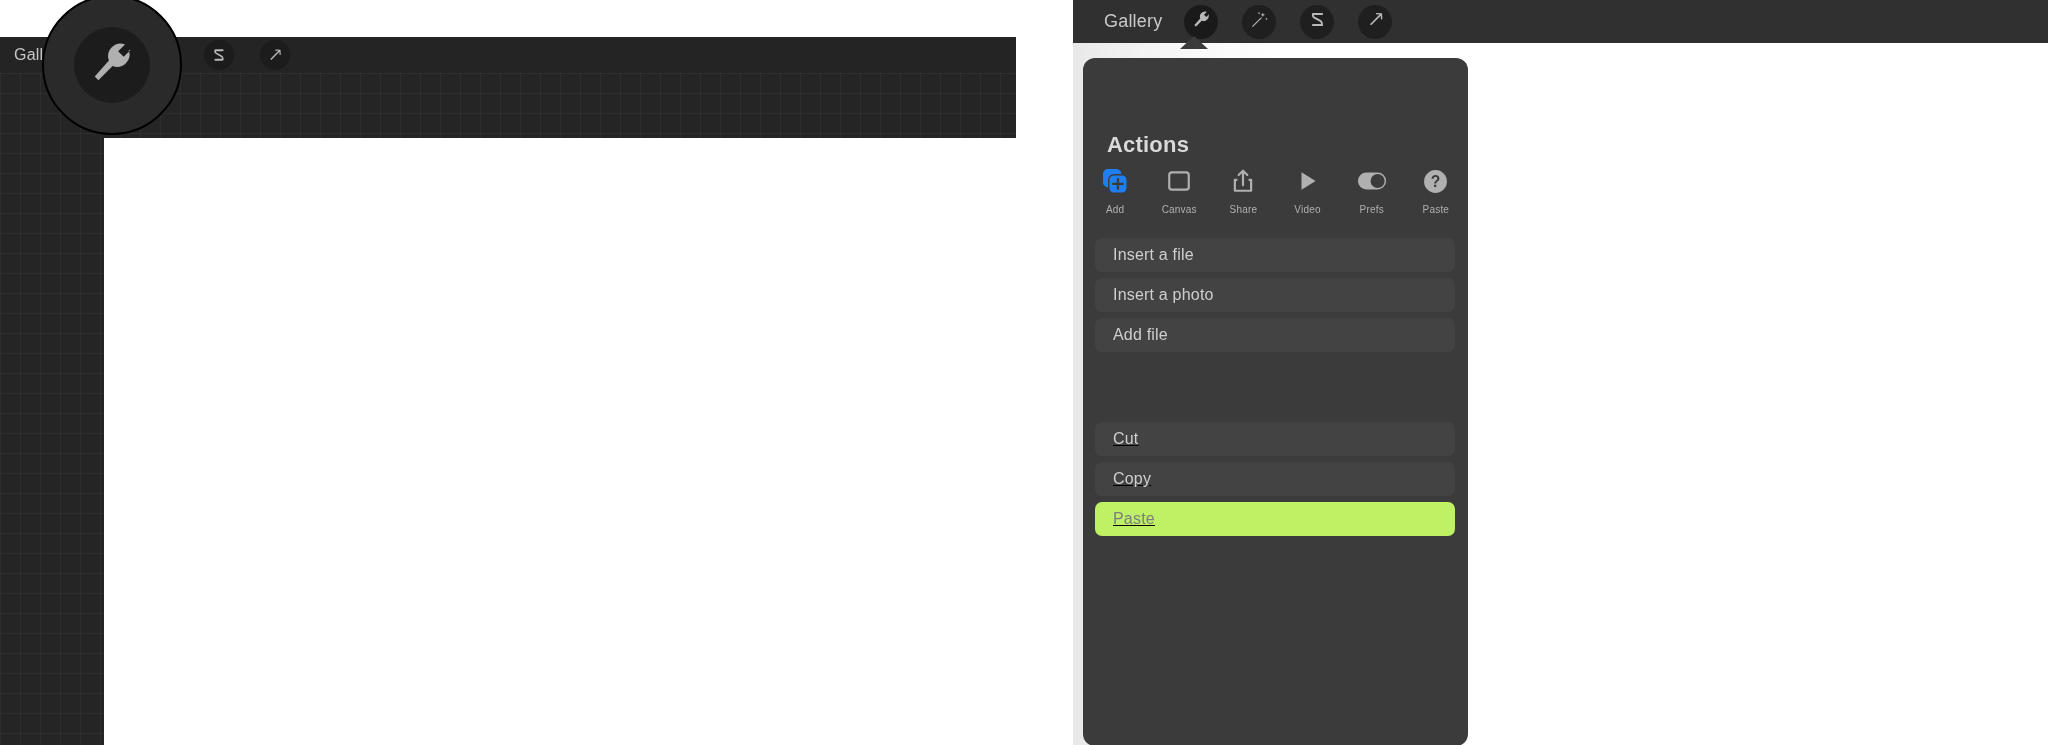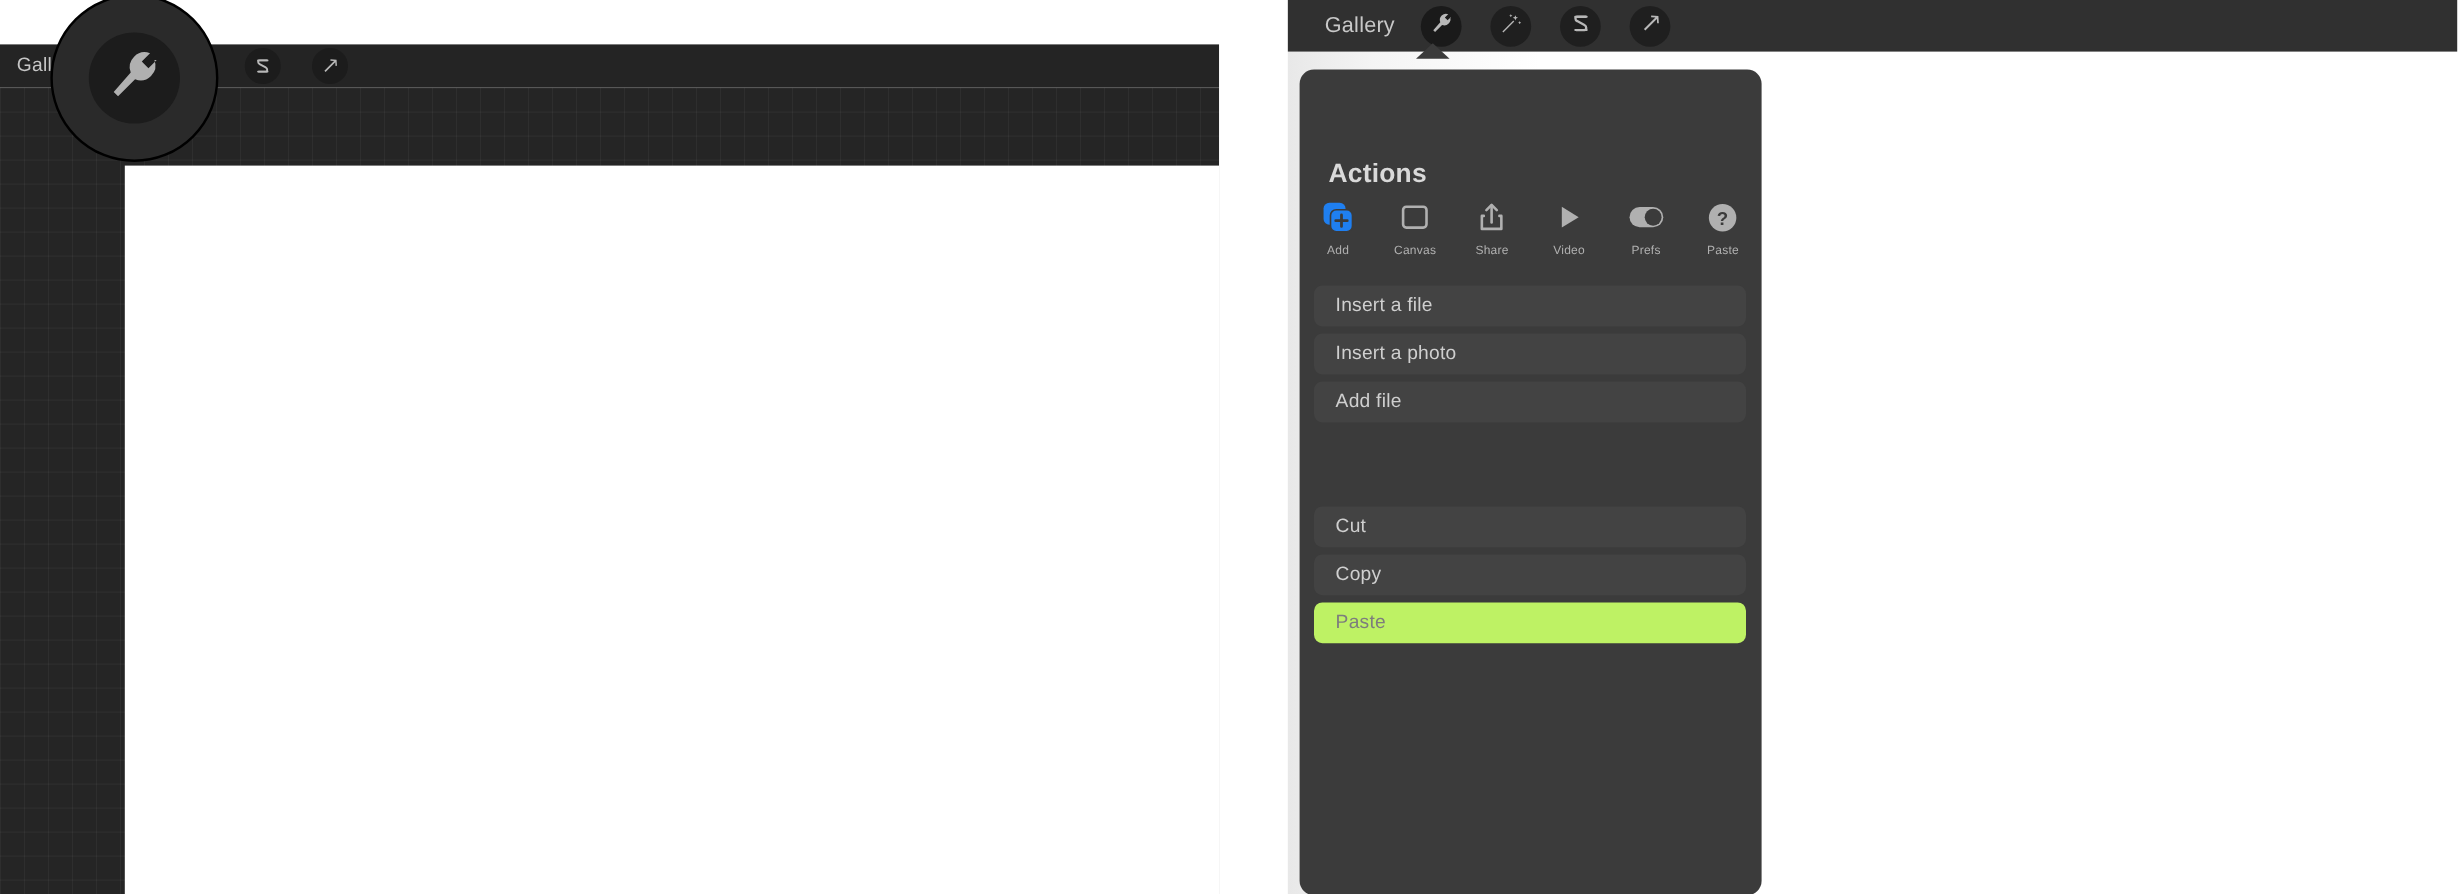--- a/index.html
+++ b/index.html
@@ -279,21 +279,21 @@
           <span class="panel-icon-label">Paste</span>
         </div>
       </div>
 
       <div class="menu-group" style="top:180px;text-align:center;">
         <div class="menu-item">Insert a file</div>
         <div class="menu-item">Insert a photo</div>
         <div class="menu-item">Add file</div>
       </div>
 
-      <div class="menu-group" style="top:364px;">
+      <div class="menu-group" style="top:364px;text-decoration:underline;">
         <div class="menu-item">Cut</div>
         <div class="menu-item">Copy</div>
         <div class="menu-item disabled">Paste</div>
       </div>
     </div>
 
   </div>
 </div>
 
 </body></html>

